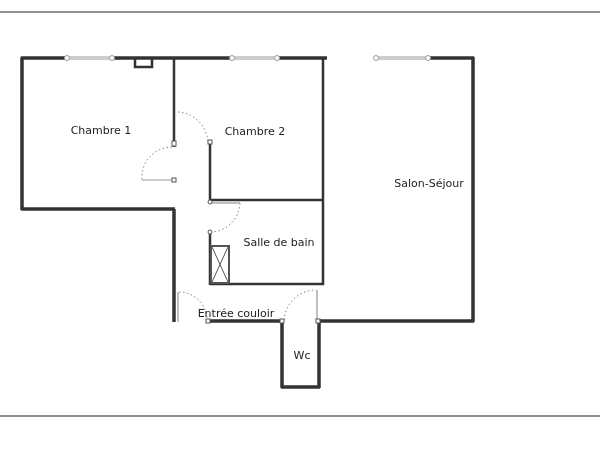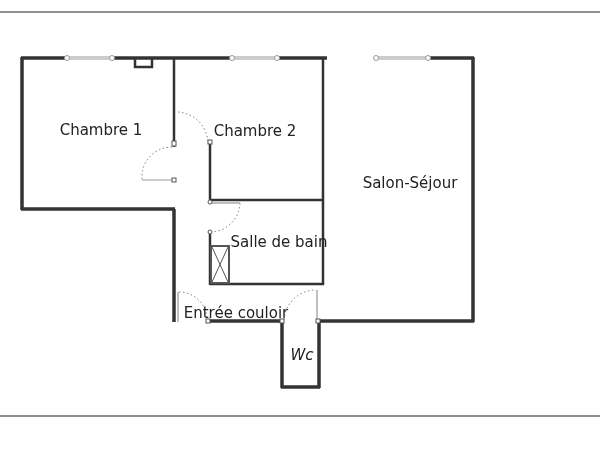--- a/index.html
+++ b/index.html
@@ -1,18 +1,18 @@
 <!DOCTYPE html>
 <html><head>
   <meta charset="utf-8">
   <style>
     html, body { margin: 0; padding: 0; background: #ffffff; }
     body { width: 600px; height: 450px; position: relative; overflow: hidden; font-family: "DejaVu Sans", sans-serif; }
     .plan { position: absolute; left: 0; top: 0; width: 600px; height: 450px; }
-    .label { position: absolute; font-family: "DejaVu Sans", sans-serif; font-size: 15px; color: #222; white-space: nowrap; transform: translate(-50%, -50%); }
+    .label { position: absolute; font-family: "DejaVu Sans", sans-serif; font-size: 11px; color: #222; white-space: nowrap; transform: translate(-50%, -50%); }
   </style>
 </head>
 <body>
 
 <svg class="plan" viewBox="0 0 600 450" xmlns="http://www.w3.org/2000/svg">
 
   <line x1="0" y1="12" x2="600" y2="12" stroke="#222" stroke-width="1.2"></line>
   <line x1="0" y1="416" x2="600" y2="416" stroke="#222" stroke-width="1.2"></line>
 
   <g stroke="#333" stroke-width="3.5" fill="none">
@@ -102,16 +102,16 @@
     <circle cx="210" cy="202" r="2"></circle>
     <circle cx="210" cy="232" r="2"></circle>
     <rect x="206" y="319" width="4" height="4"></rect>
     <rect x="280" y="319" width="4" height="4"></rect>
     <rect x="316" y="319" width="4" height="4"></rect>
   </g>
 </svg>
 
 <div class="label" style="left:101px; top:130px;">Chambre 1</div>
 <div class="label" style="left:255px; top:131px;">Chambre 2</div>
-<div class="label" style="left:410px; top:183px;">Salon-Séjour</div>
+<div class="label" style="left:429px; top:183px;">Salon-Séjour</div>
 <div class="label" style="left:271px; top:242px;margin-left:8px;">Salle de bain</div>
 <div class="label" style="left:236px; top:299px;margin-top:14px;">Entrée couloir</div>
-<div class="label" style="left:302px; top:355px;font-style:italic;">Wc</div>
+<div class="label" style="left:302px; top:355px;">Wc</div>
 
 </body></html>

